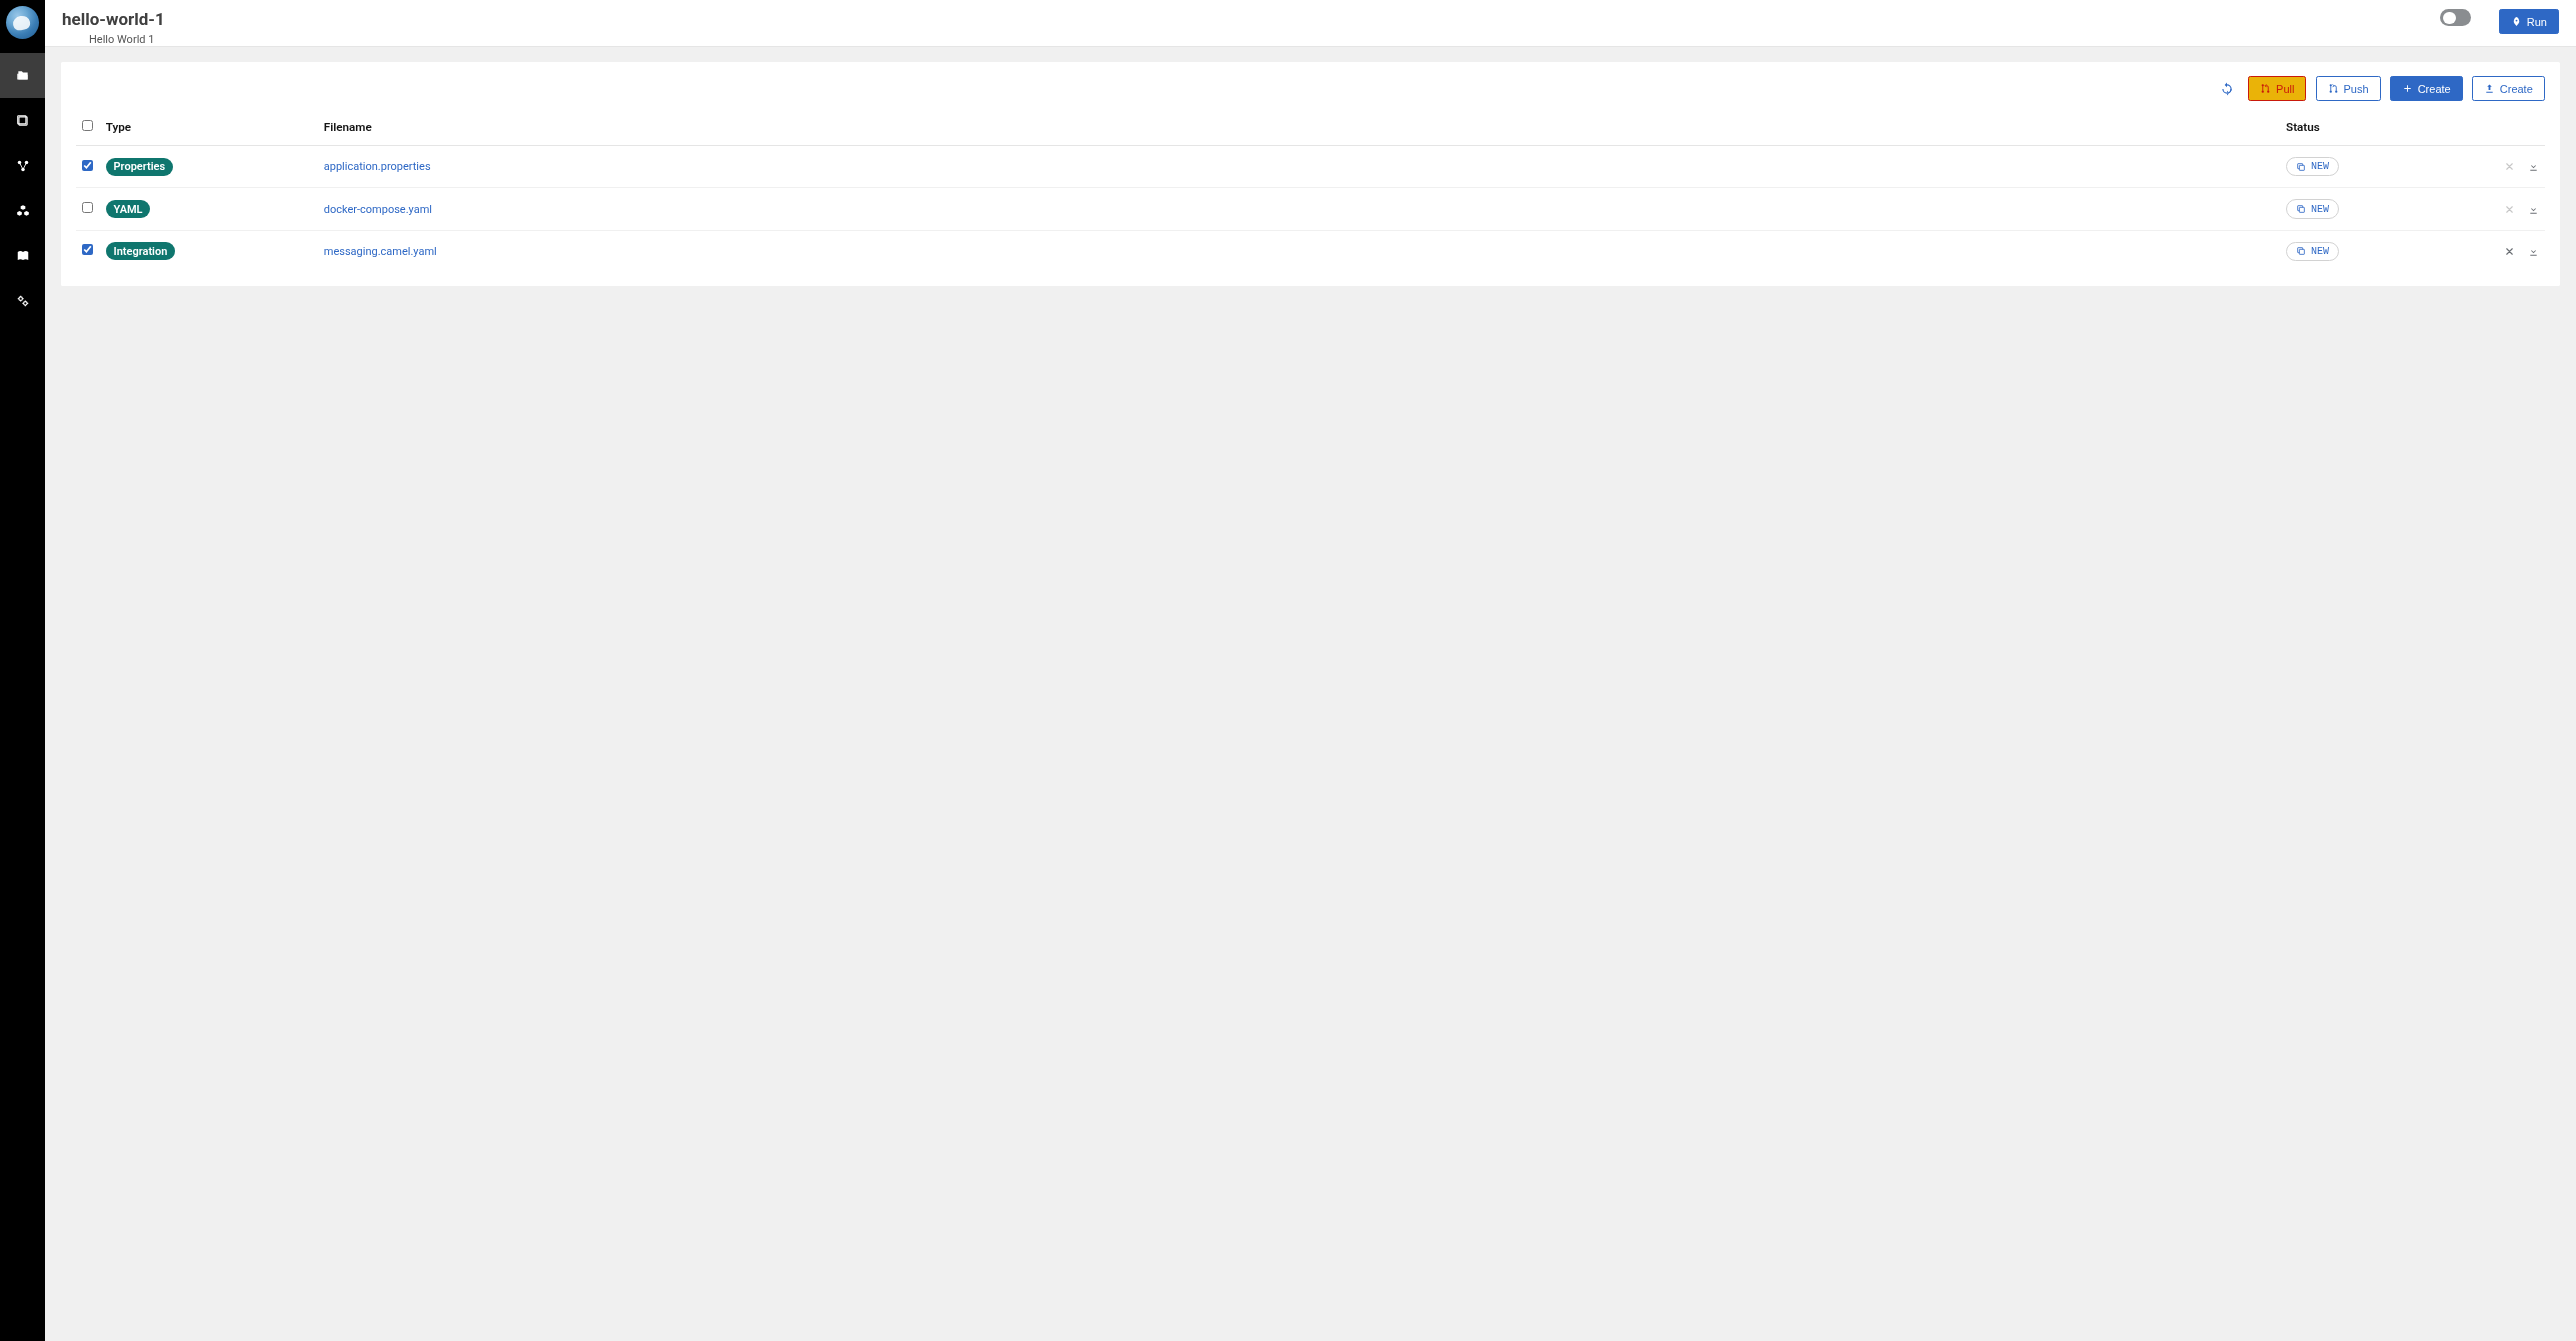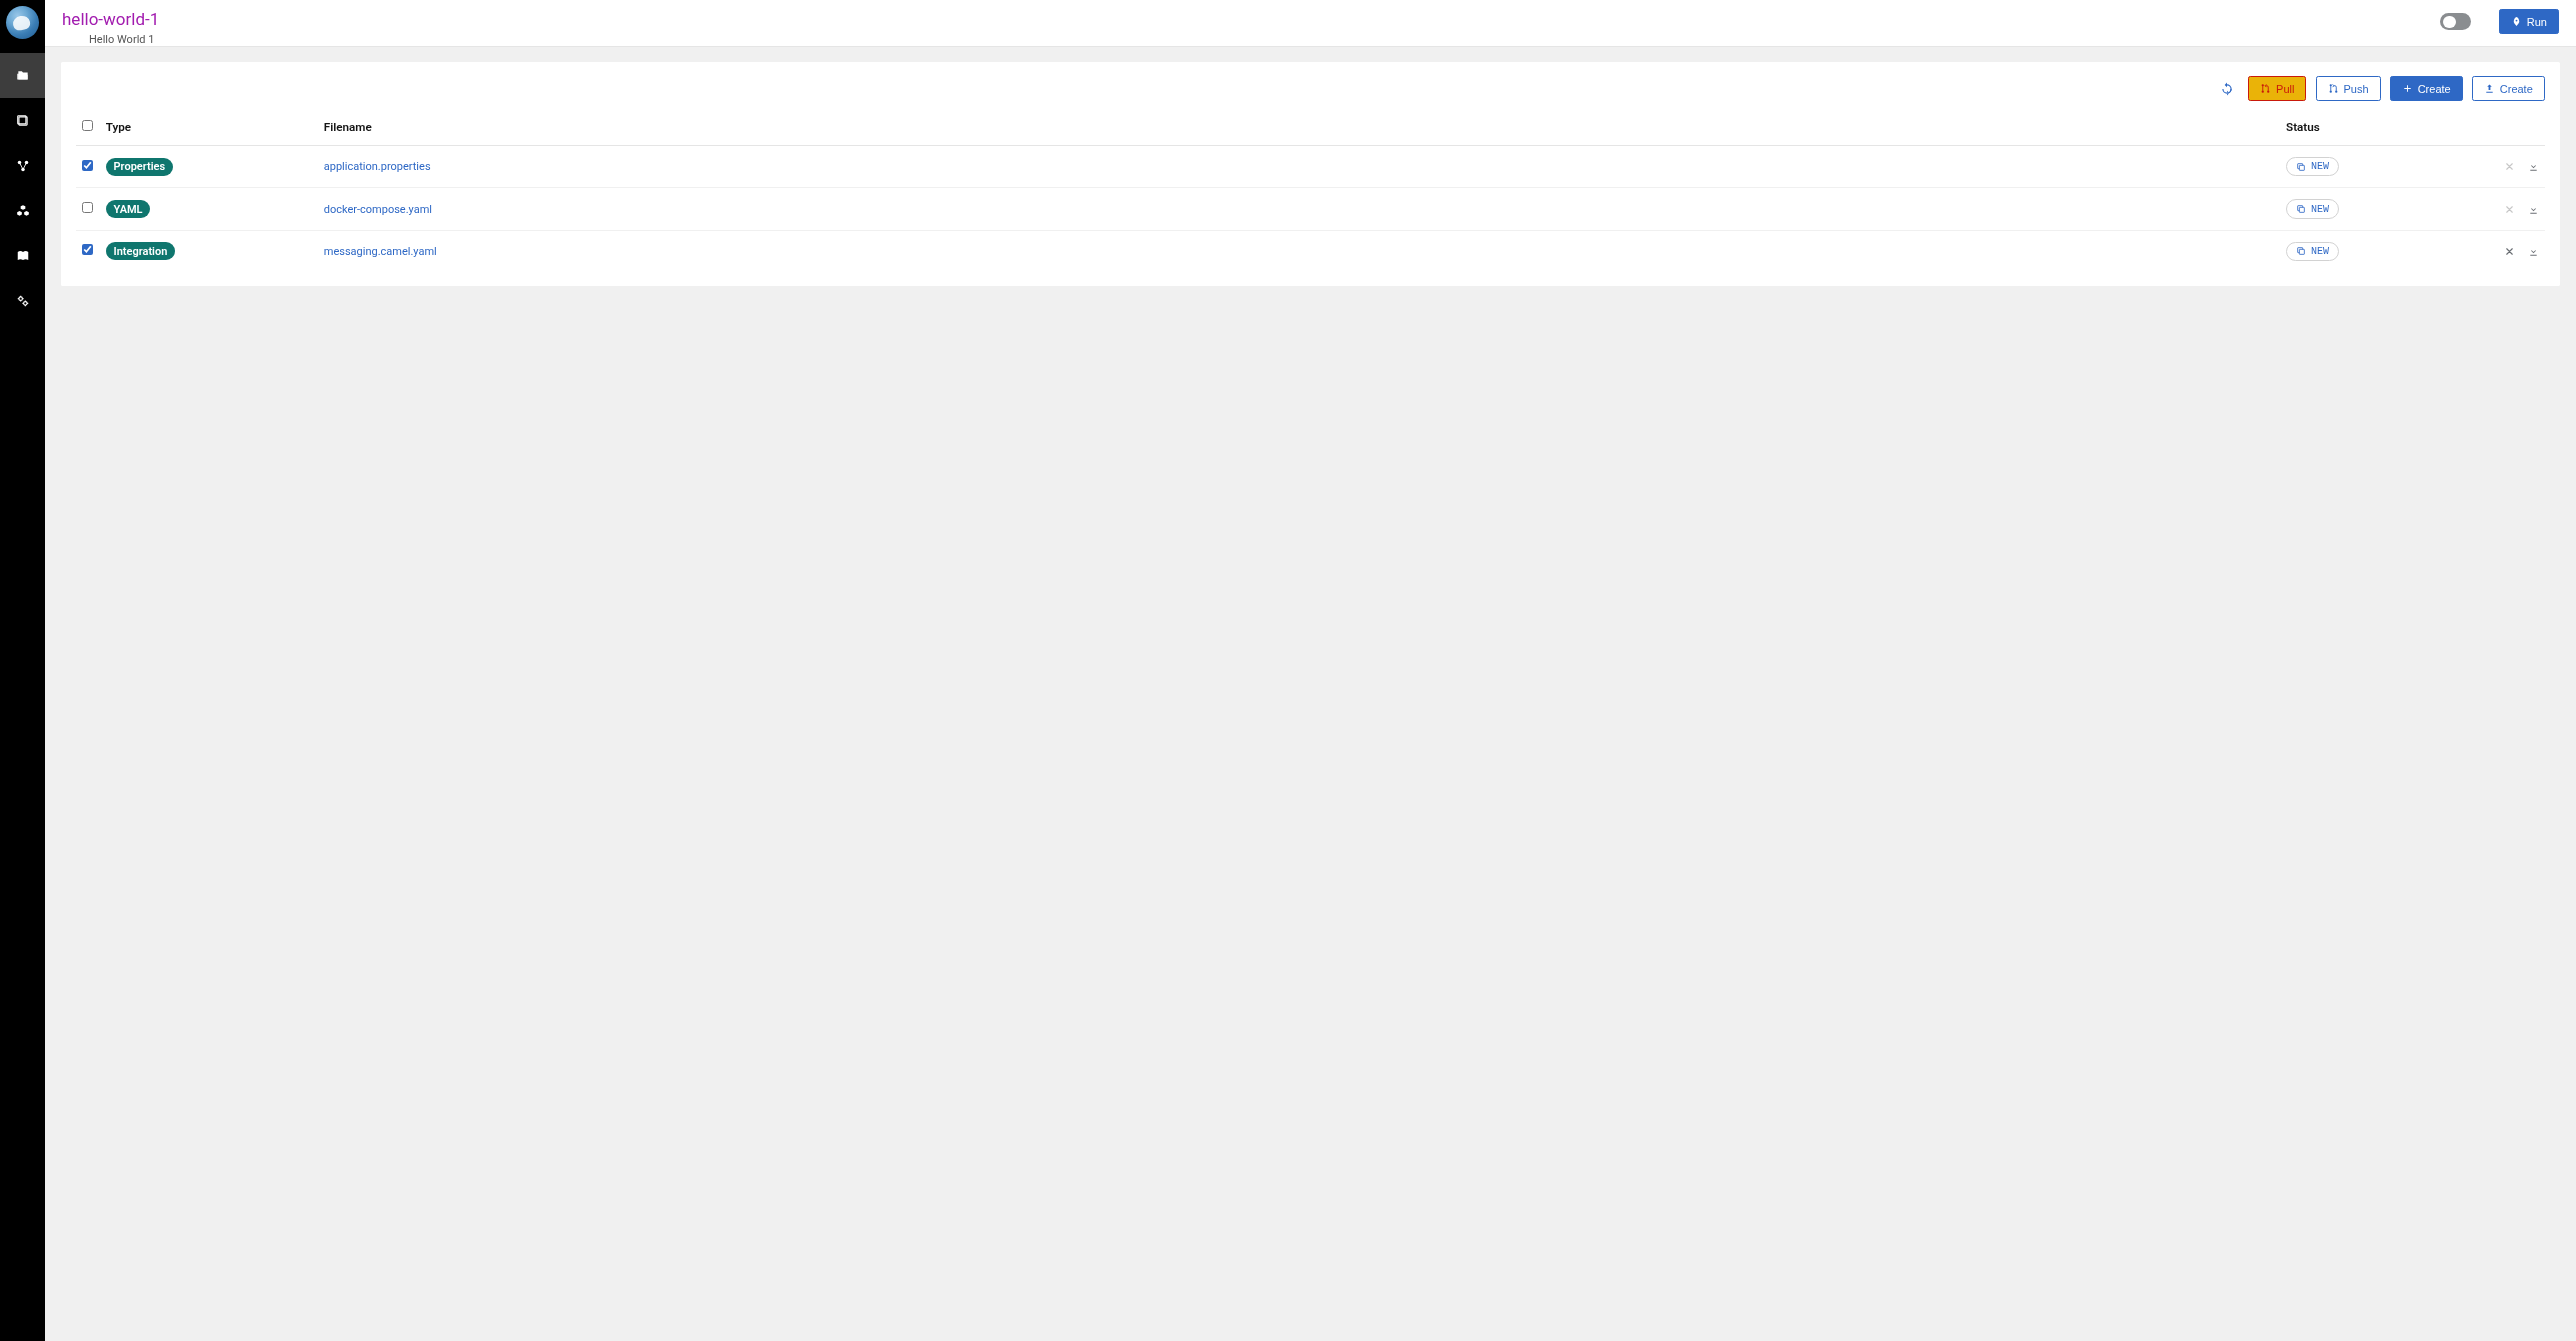--- a/index.html
+++ b/index.html
@@ -12,23 +12,23 @@
 .logo::before { content: ""; position: absolute; top: 30%; left: 20%; width: 17px; height: 14px; background: #fff; border-radius: 50% 50% 40% 40%; transform: rotate(-10deg); opacity: 0.85; }
 .nav-item { width: 45px; height: 45px; display: flex; align-items: center; justify-content: center; cursor: pointer; }
 .nav-item.active { background: #3d3d3d; }
 .nav-icon { width: 14px; height: 14px; fill: #fff; }
 
 
 .main { flex: 1; display: flex; flex-direction: column; background: #f0f0f0; overflow: auto; }
 .header { background: #fff; padding: 9.4px 17px 0; border-bottom: 0.8px solid #e5e5e5; }
 .header-top { display: flex; align-items: flex-start; justify-content: space-between; }
 .title-block { display: flex; flex-direction: column; }
-.title { font-size: 17px; font-weight: 400; color: #a21caf; line-height: 1.2; }
+.title { font-size: 17px; font-weight: 700; color: #404040; line-height: 1.2; }
 .subtitle { font-size: 11px; color: #555; margin-top: 3.1px; margin-left: 27px; }
-.header-actions { display: flex; align-items: center; gap: 28px; }
+.header-actions { display: flex; gap: 28px; }
 .toggle { width: 31px; height: 17px; background: #8a8d90; border-radius: 8.6px; position: relative; cursor: pointer; }
 .toggle::after { content: ""; position: absolute; width: 12.5px; height: 12.5px; background: #fff; border-radius: 50%; top: 2.3px; left: 3.1px; }
 .btn { display: inline-flex; align-items: center; gap: 4.7px; padding: 5.5px 11px; border-radius: 2.3px; font-size: 11px; font-weight: 400; cursor: pointer; border: 0.8px solid transparent; white-space: nowrap; }
 .btn-primary { background: #2e68c5; color: #fff; border-color: #2e68c5; }
 .btn-outline-primary { background: #fff; color: #2e68c5; border-color: #2e68c5; }
 .btn-outline-danger { background: #eab308; color: #c9190b; border-color: #c9190b; }
 .btn svg { width: 11px; height: 11px; fill: currentColor; }
 
 
 .tabs { display: flex; gap: 22px; margin-top: 14px; }

